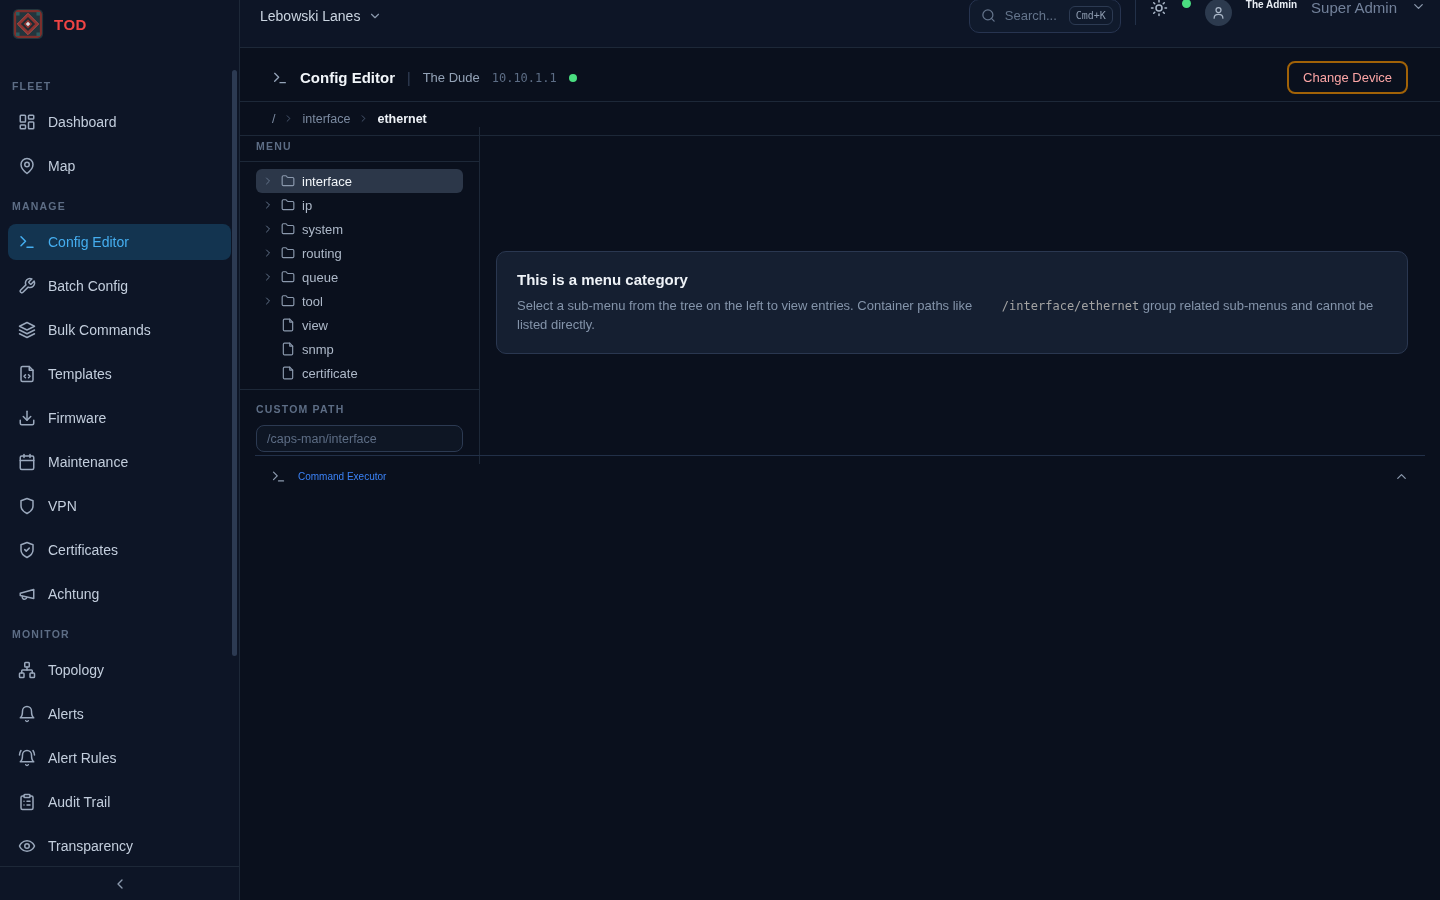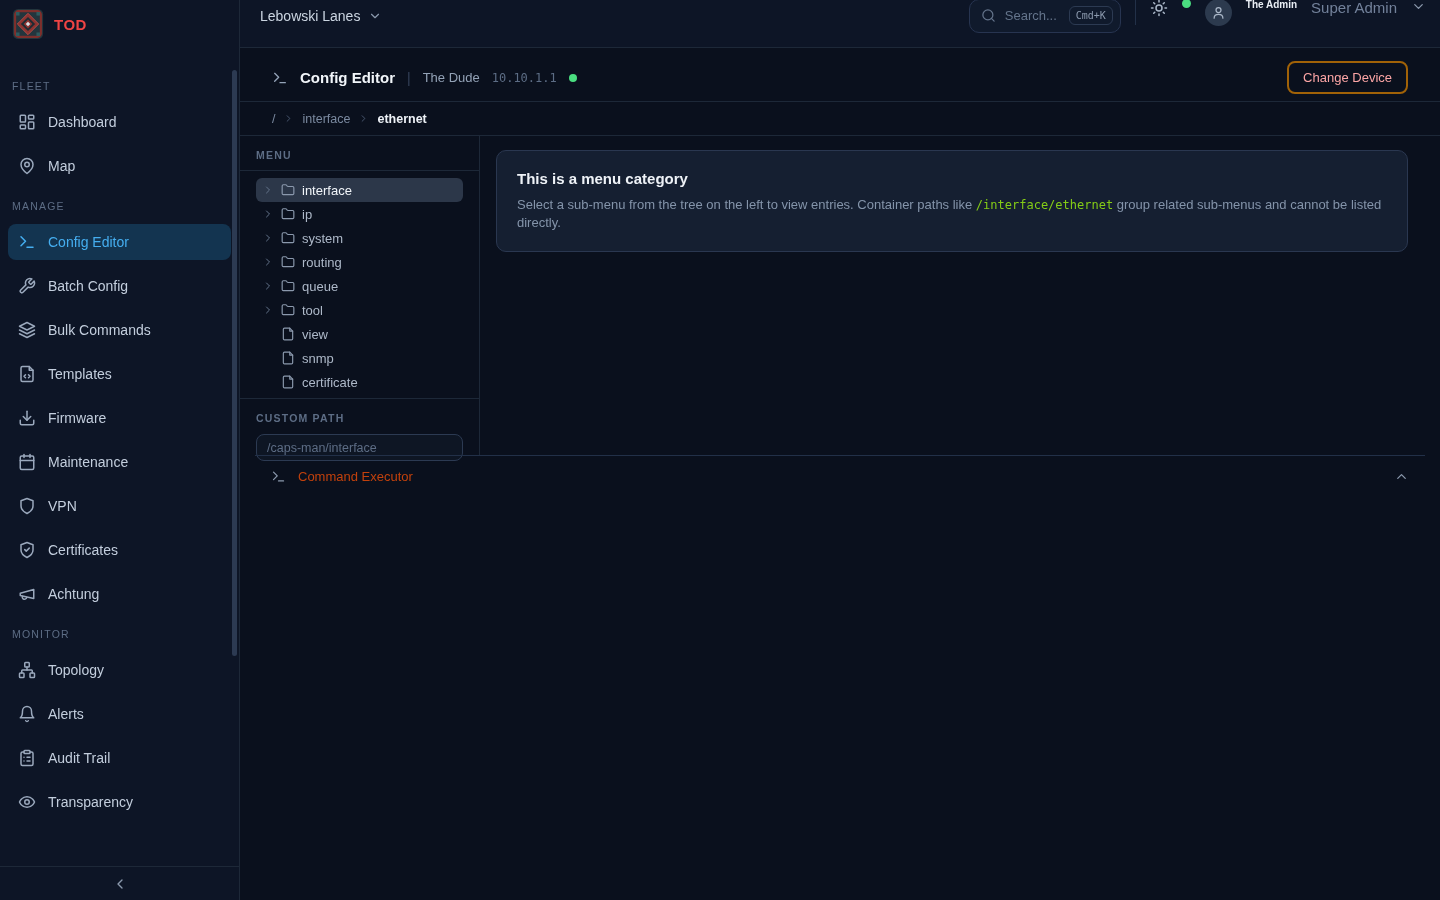--- a/index.html
+++ b/index.html
@@ -16,21 +16,21 @@
   aside {
     width:240px; height:900px; flex:none;
     background:#0d1526; border-right:1px solid #1d2838;
     display:flex; flex-direction:column; position:relative;
   }
   .logo-row { height:48px; display:flex; align-items:center; gap:10px; padding:0 12px; flex:none; }
   .logo-mark { width:32px; height:32px; }
   .brand-name { font-size:15px; font-weight:bold; letter-spacing:.5px; color:#ef4444; }
   .nav { flex:1; overflow:hidden; padding-top:14px; }
   .section-label {
-    font-size:10.5px; letter-spacing:1.2px; font-weight:normal; color:#5d6d85;
+    font-size:10.5px; letter-spacing:1.2px; font-weight:bold; color:#5d6d85;
     padding:0 12px; margin:16px 0 12px;
   }
   .nav .section-label:first-child { margin-top:18px; }
   .side-item {
     height:36px; margin:0 8px 8px; padding:0 10px; border-radius:8px;
     display:flex; align-items:center; gap:12px; color:#c3cedd; cursor:pointer;
   }
   .side-item .ico { color:#9aa8bc; width:18px; height:18px; }
   .side-item.active { background:#133450; color:#45aef0; }
   .side-item.active .ico { color:#45aef0; }
@@ -89,21 +89,21 @@
     font-family:"Liberation Sans", sans-serif;
   }
   .breadcrumb {
     height:34px; flex:none; border-bottom:1px solid #1d2838;
     display:flex; align-items:center; gap:8px; padding:0 32px; font-size:12.5px; color:#7b8aa0;
   }
   .crumb { cursor:pointer; }
   .crumb.current { color:#eef2f7; font-weight:600; cursor:default; }
   .crumb-chev { color:#4c5b73; display:flex; }
 
-  .middle { flex:none; height:319px; display:flex; min-height:0; }
+  .middle { flex:none; height:319px; display:flex; min-height:0;align-items:center; }
   .menu-panel { width:240px; flex:none; border-right:1px solid #1d2838; display:flex; flex-direction:column; }
   .panel-head { padding:10px 16px 8px; border-bottom:1px solid #1d2838; }
   .panel-label { font-size:10.5px; letter-spacing:1.2px; font-weight:bold; color:#5d6d85; }
   .tree { padding:7px 16px 4px; flex:1; }
   .tree-row {
     height:24px; display:flex; align-items:center; gap:7px; padding:0 6px;
     border-radius:6px; color:#aeb9c9; cursor:pointer; font-size:13px;
   }
   .tree-row.active { background:#2c3749; color:#f1f5f9; }
   .tr-chev { color:#64748b; width:12px; display:flex; }
@@ -117,28 +117,28 @@
   }
   .custom-path input::placeholder { color:#5d6d85; }
 
   .detail-area { flex:1; padding:14px 32px 0 16px; }
   .info-card {
     background:#151f31; border:1px solid #2a3750; border-radius:10px;
     padding:19px 20px; 
   }
   .info-title { font-size:15px; font-weight:600; color:#eef2f7; }
   .info-desc { margin-top:9px; font-size:13px; color:#8494aa; line-height:1.4; }
-  .info-desc code { font-family:"DejaVu Sans Mono", monospace; font-size:12px; color:#84cc16; }
+  .info-desc code { font-family:"DejaVu Sans Mono", monospace; font-size:12px; color:#a3a3a3;margin-left:26px; }
 
   .cmd-bar {
     flex:none; height:42px; margin:0 15px; border-top:1px solid #223048;
     display:flex; align-items:center; gap:12px; padding:0 16px; cursor:pointer;
   }
   .cmd-bar .ico { color:#8b99ad; }
-  .cmd-label { font-size:13px; color:#c2410c; }
+  .cmd-label { font-size:10px; color:#3b82f6; }
   .cmd-toggle { margin-left:auto; color:#64748b; background:none; border:none; cursor:pointer; display:flex; }
   .fill-rest { flex:1; }
 </style>
 </head>
 <body>
 
 <svg width="0" height="0" style="position:absolute">
   <defs>
     <symbol id="i-dashboard" viewBox="0 0 24 24">
         <g fill="none" stroke="currentColor" stroke-width="2" stroke-linecap="round" stroke-linejoin="round">
@@ -429,20 +429,28 @@
         </span>
       <span class="side-label">Topology</span>
     </div>
     <div class="side-item">
       <span class="ico">
           <svg width="18" height="18">
             <use href="#i-bell"></use>
           </svg>
         </span>
       <span class="side-label">Alerts</span>
+    </div>
+    <div class="side-item">
+      <span class="ico">
+          <svg width="18" height="18">
+            <use href="#i-bell-ring"></use>
+          </svg>
+        </span>
+      <span class="side-label">Alert Rules</span>
     </div>
     <div class="side-item">
       <span class="ico">
           <svg width="18" height="18">
             <use href="#i-clipboard"></use>
           </svg>
         </span>
       <span class="side-label">Audit Trail</span>
     </div>
     <div class="side-item">

